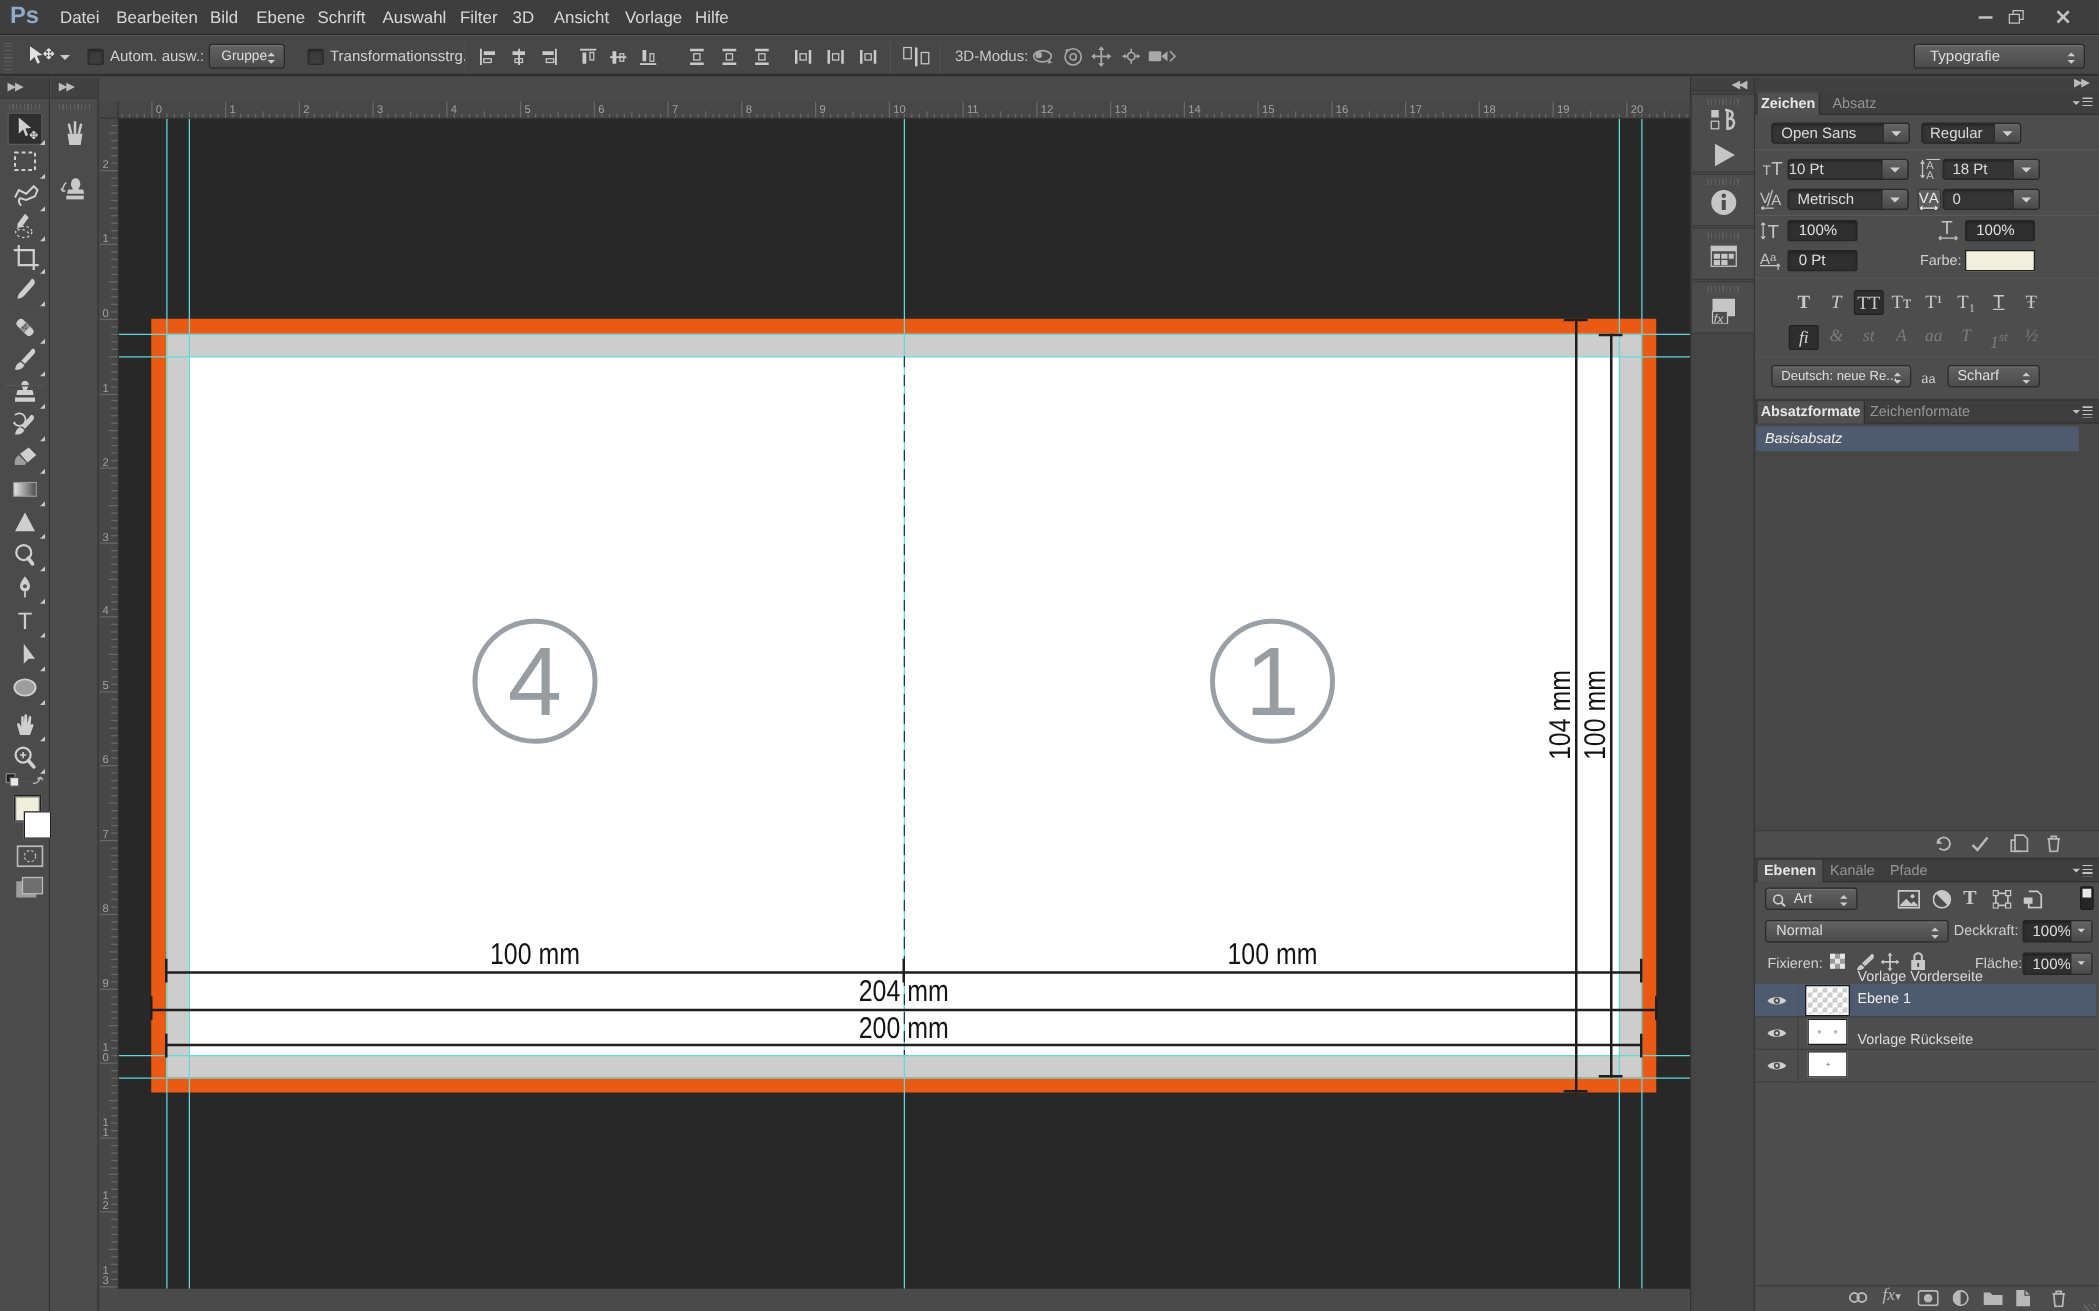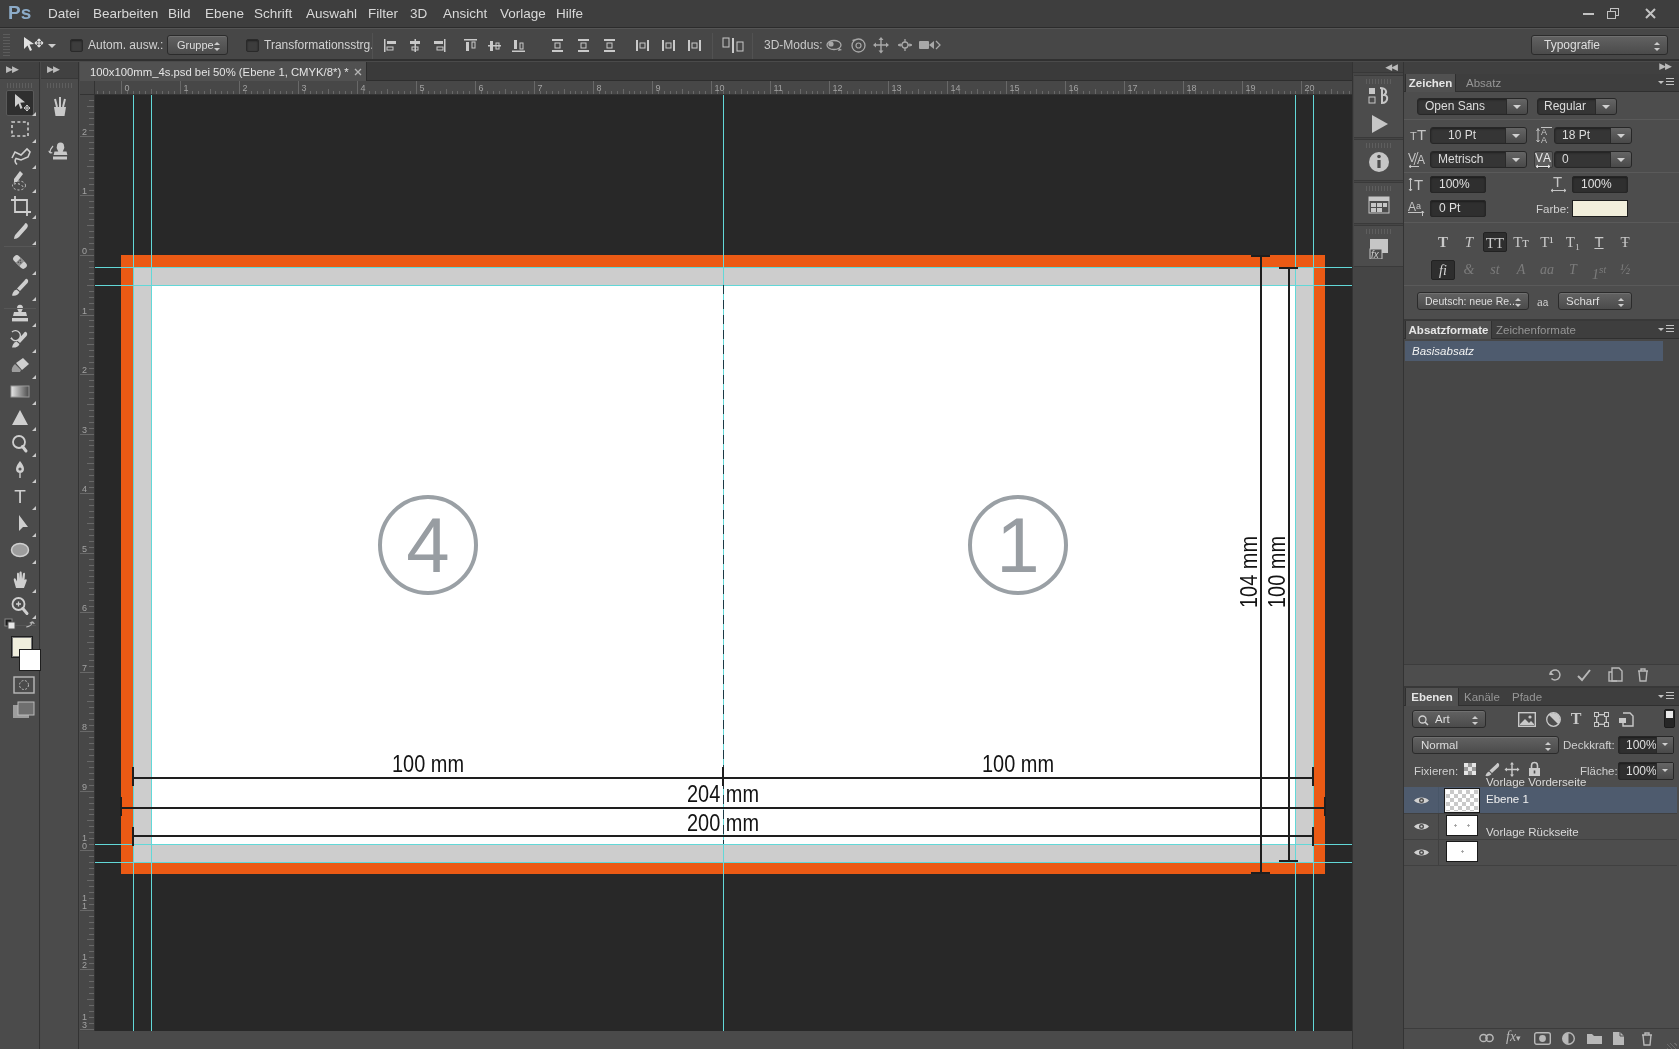--- a/index.html
+++ b/index.html
@@ -376,28 +376,20 @@
 <svg class="abs" style="left:7px;top:33px" width="24" height="24">
 <path d="M7 4 l2 8 M12 2 v10 M17 4 l-2 8" stroke="#c9c9c9" stroke-width="2" fill="none"></path>
 <path d="M6 12 h12 l-1.5 9 h-9z" fill="#c9c9c9"></path>
       </svg>
 <svg class="abs" style="left:7px;top:78px" width="24" height="24">
 <path d="M9 6 a3.5 3.5 0 0 1 7 0 c0.8 1.6 0 3 -0.8 4.4 l-0.5 1.1 h3.8 l0.9 3.5 H5.6 l0.9 -3.5 h3.8 l-0.5 -1.1 C9 9 8.2 7.6 9 6Z" fill="#c9c9c9"></path>
 <rect x="5" y="16.5" width="14" height="3" fill="#c9c9c9"></rect>
 <path d="M2 13 a10 10 0 0 1 3 -7 M2 13 l-1.2 -2.2 M2 13 l2.3 -0.4" fill="none" stroke="#c9c9c9" stroke-width="1.2"></path>
       </svg>
 </div>
-<div id="tabbar">
-      <div id="doctab">
-        <span style="position:absolute;left:10px;top:3.5px;font-size:11.3px">100x100mm_4s.psd bei 50% (Ebene 1, CMYK/8*) *</span>
-        <svg style="position:absolute;left:274px;top:6px" width="8" height="8">
-          <path d="M1 1 L7 7 M7 1 L1 7" stroke="#b5b5b5" stroke-width="1.3"></path>
-        </svg>
-      </div>
-    </div>
 <div id="rulcorner"></div>
 <svg id="rultop" width="1257" height="14" style="left:95px;top:81px">
       <rect width="1257" height="14" fill="#474747"></rect>
       <path d="M2.5 10 V14 M8.5 10 V14 M14.5 10 V14 M20.5 10 V14 M26.5 0 V14 M32.5 10 V14 M38.5 10 V14 M44.5 10 V14 M50.5 10 V14 M56.5 8 V14 M61.5 10 V14 M67.5 10 V14 M73.5 10 V14 M79.5 10 V14 M85.5 0 V14 M91.5 10 V14 M97.5 10 V14 M103.5 10 V14 M109.5 10 V14 M115.5 8 V14 M120.5 10 V14 M126.5 10 V14 M132.5 10 V14 M138.5 10 V14 M144.5 0 V14 M150.5 10 V14 M156.5 10 V14 M162.5 10 V14 M168.5 10 V14 M174.5 8 V14 M179.5 10 V14 M185.5 10 V14 M191.5 10 V14 M197.5 10 V14 M203.5 0 V14 M209.5 10 V14 M215.5 10 V14 M221.5 10 V14 M227.5 10 V14 M233.5 8 V14 M238.5 10 V14 M244.5 10 V14 M250.5 10 V14 M256.5 10 V14 M262.5 0 V14 M268.5 10 V14 M274.5 10 V14 M280.5 10 V14 M286.5 10 V14 M292.5 8 V14 M297.5 10 V14 M303.5 10 V14 M309.5 10 V14 M315.5 10 V14 M321.5 0 V14 M327.5 10 V14 M333.5 10 V14 M339.5 10 V14 M345.5 10 V14 M351.5 8 V14 M357.5 10 V14 M362.5 10 V14 M368.5 10 V14 M374.5 10 V14 M380.5 0 V14 M386.5 10 V14 M392.5 10 V14 M398.5 10 V14 M404.5 10 V14 M410.5 8 V14 M416.5 10 V14 M421.5 10 V14 M427.5 10 V14 M433.5 10 V14 M439.5 0 V14 M445.5 10 V14 M451.5 10 V14 M457.5 10 V14 M463.5 10 V14 M469.5 8 V14 M475.5 10 V14 M480.5 10 V14 M486.5 10 V14 M492.5 10 V14 M498.5 0 V14 M504.5 10 V14 M510.5 10 V14 M516.5 10 V14 M522.5 10 V14 M528.5 8 V14 M534.5 10 V14 M539.5 10 V14 M545.5 10 V14 M551.5 10 V14 M557.5 0 V14 M563.5 10 V14 M569.5 10 V14 M575.5 10 V14 M581.5 10 V14 M587.5 8 V14 M593.5 10 V14 M598.5 10 V14 M604.5 10 V14 M610.5 10 V14 M616.5 0 V14 M622.5 10 V14 M628.5 10 V14 M634.5 10 V14 M640.5 10 V14 M646.5 8 V14 M652.5 10 V14 M658.5 10 V14 M663.5 10 V14 M669.5 10 V14 M675.5 0 V14 M681.5 10 V14 M687.5 10 V14 M693.5 10 V14 M699.5 10 V14 M705.5 8 V14 M711.5 10 V14 M717.5 10 V14 M722.5 10 V14 M728.5 10 V14 M734.5 0 V14 M740.5 10 V14 M746.5 10 V14 M752.5 10 V14 M758.5 10 V14 M764.5 8 V14 M770.5 10 V14 M776.5 10 V14 M781.5 10 V14 M787.5 10 V14 M793.5 0 V14 M799.5 10 V14 M805.5 10 V14 M811.5 10 V14 M817.5 10 V14 M823.5 8 V14 M829.5 10 V14 M835.5 10 V14 M840.5 10 V14 M846.5 10 V14 M852.5 0 V14 M858.5 10 V14 M864.5 10 V14 M870.5 10 V14 M876.5 10 V14 M882.5 8 V14 M888.5 10 V14 M894.5 10 V14 M899.5 10 V14 M905.5 10 V14 M911.5 0 V14 M917.5 10 V14 M923.5 10 V14 M929.5 10 V14 M935.5 10 V14 M941.5 8 V14 M947.5 10 V14 M953.5 10 V14 M959.5 10 V14 M964.5 10 V14 M970.5 0 V14 M976.5 10 V14 M982.5 10 V14 M988.5 10 V14 M994.5 10 V14 M1000.5 8 V14 M1006.5 10 V14 M1012.5 10 V14 M1018.5 10 V14 M1023.5 10 V14 M1029.5 0 V14 M1035.5 10 V14 M1041.5 10 V14 M1047.5 10 V14 M1053.5 10 V14 M1059.5 8 V14 M1065.5 10 V14 M1071.5 10 V14 M1077.5 10 V14 M1082.5 10 V14 M1088.5 0 V14 M1094.5 10 V14 M1100.5 10 V14 M1106.5 10 V14 M1112.5 10 V14 M1118.5 8 V14 M1124.5 10 V14 M1130.5 10 V14 M1136.5 10 V14 M1141.5 10 V14 M1147.5 0 V14 M1153.5 10 V14 M1159.5 10 V14 M1165.5 10 V14 M1171.5 10 V14 M1177.5 8 V14 M1183.5 10 V14 M1189.5 10 V14 M1195.5 10 V14 M1200.5 10 V14 M1206.5 0 V14 M1212.5 10 V14 M1218.5 10 V14 M1224.5 10 V14 M1230.5 10 V14 M1236.5 8 V14 M1242.5 10 V14 M1248.5 10 V14 M1254.5 10 V14" stroke="#686868" stroke-width="1"></path>
       <text x="29.5" y="9.5" font-size="9" fill="#a2a2a2" font-family="Liberation Sans">0</text>
       <text x="88.5" y="9.5" font-size="9" fill="#a2a2a2" font-family="Liberation Sans">1</text>
       <text x="147.5" y="9.5" font-size="9" fill="#a2a2a2" font-family="Liberation Sans">2</text>
       <text x="206.5" y="9.5" font-size="9" fill="#a2a2a2" font-family="Liberation Sans">3</text>
       <text x="265.5" y="9.5" font-size="9" fill="#a2a2a2" font-family="Liberation Sans">4</text>
       <text x="324.5" y="9.5" font-size="9" fill="#a2a2a2" font-family="Liberation Sans">5</text>
@@ -537,21 +529,21 @@
 <div class="ptabi" style="left:62px;top:12px;width:44px;line-height:18px">Absatz</div>
 <div class="pmenu" style="top:16px"></div>
 <div class="abs" style="left:0;top:30px;width:275px;height:226px;background:#4d4d4d"></div>
 <div class="dd" style="left:13px;top:36px;width:111px;height:17px;line-height:15px;padding-left:7px">Open Sans<div class="ab"></div></div>
 <div class="dd" style="left:133px;top:36px;width:80px;height:17px;line-height:15px;padding-left:6px">Regular<div class="ab"></div></div>
 <div class="pgroove" style="top:57px"></div>
 <svg class="abs" style="left:6px;top:65px" width="17" height="15">
         <text x="0" y="13" font-size="11" fill="#c4c4c4" font-family="Liberation Serif">T</text>
         <text x="7" y="13" font-size="15" fill="#c4c4c4" font-family="Liberation Serif">T</text>
       </svg>
-<div class="dd" style="left:26px;top:65px;width:97px;height:17px;line-height:15px;padding-left:17px">10 Pt<div class="ab"></div></div>
+<div class="dd" style="left:26px;top:65px;width:97px;height:17px;line-height:15px;padding-left:0">10 Pt<div class="ab"></div></div>
 <svg class="abs" style="left:132px;top:65px" width="18" height="17">
         <path d="M2 1 v14 M2 2 l-1.5 2 M2 2 l1.5 2 M2 15 l-1.5 -2 M2 15 l1.5 -2" stroke="#c4c4c4" fill="none"></path>
         <text x="5" y="8" font-size="9" fill="#c4c4c4" font-family="Liberation Serif">A</text>
         <text x="5" y="16" font-size="9" fill="#c4c4c4" font-family="Liberation Serif">A</text>
         <path d="M5 0.5 h11" stroke="#c4c4c4"></path>
       </svg>
 <div class="dd" style="left:150px;top:65px;width:78px;height:17px;line-height:15px;padding-left:7px">18 Pt<div class="ab"></div></div>
 <svg class="abs" style="left:4px;top:89px" width="20" height="17">
         <text x="0" y="11" font-size="12" fill="#c4c4c4" font-family="Liberation Serif">V</text>
         <path d="M10 1 L6 14" stroke="#c4c4c4"></path>

